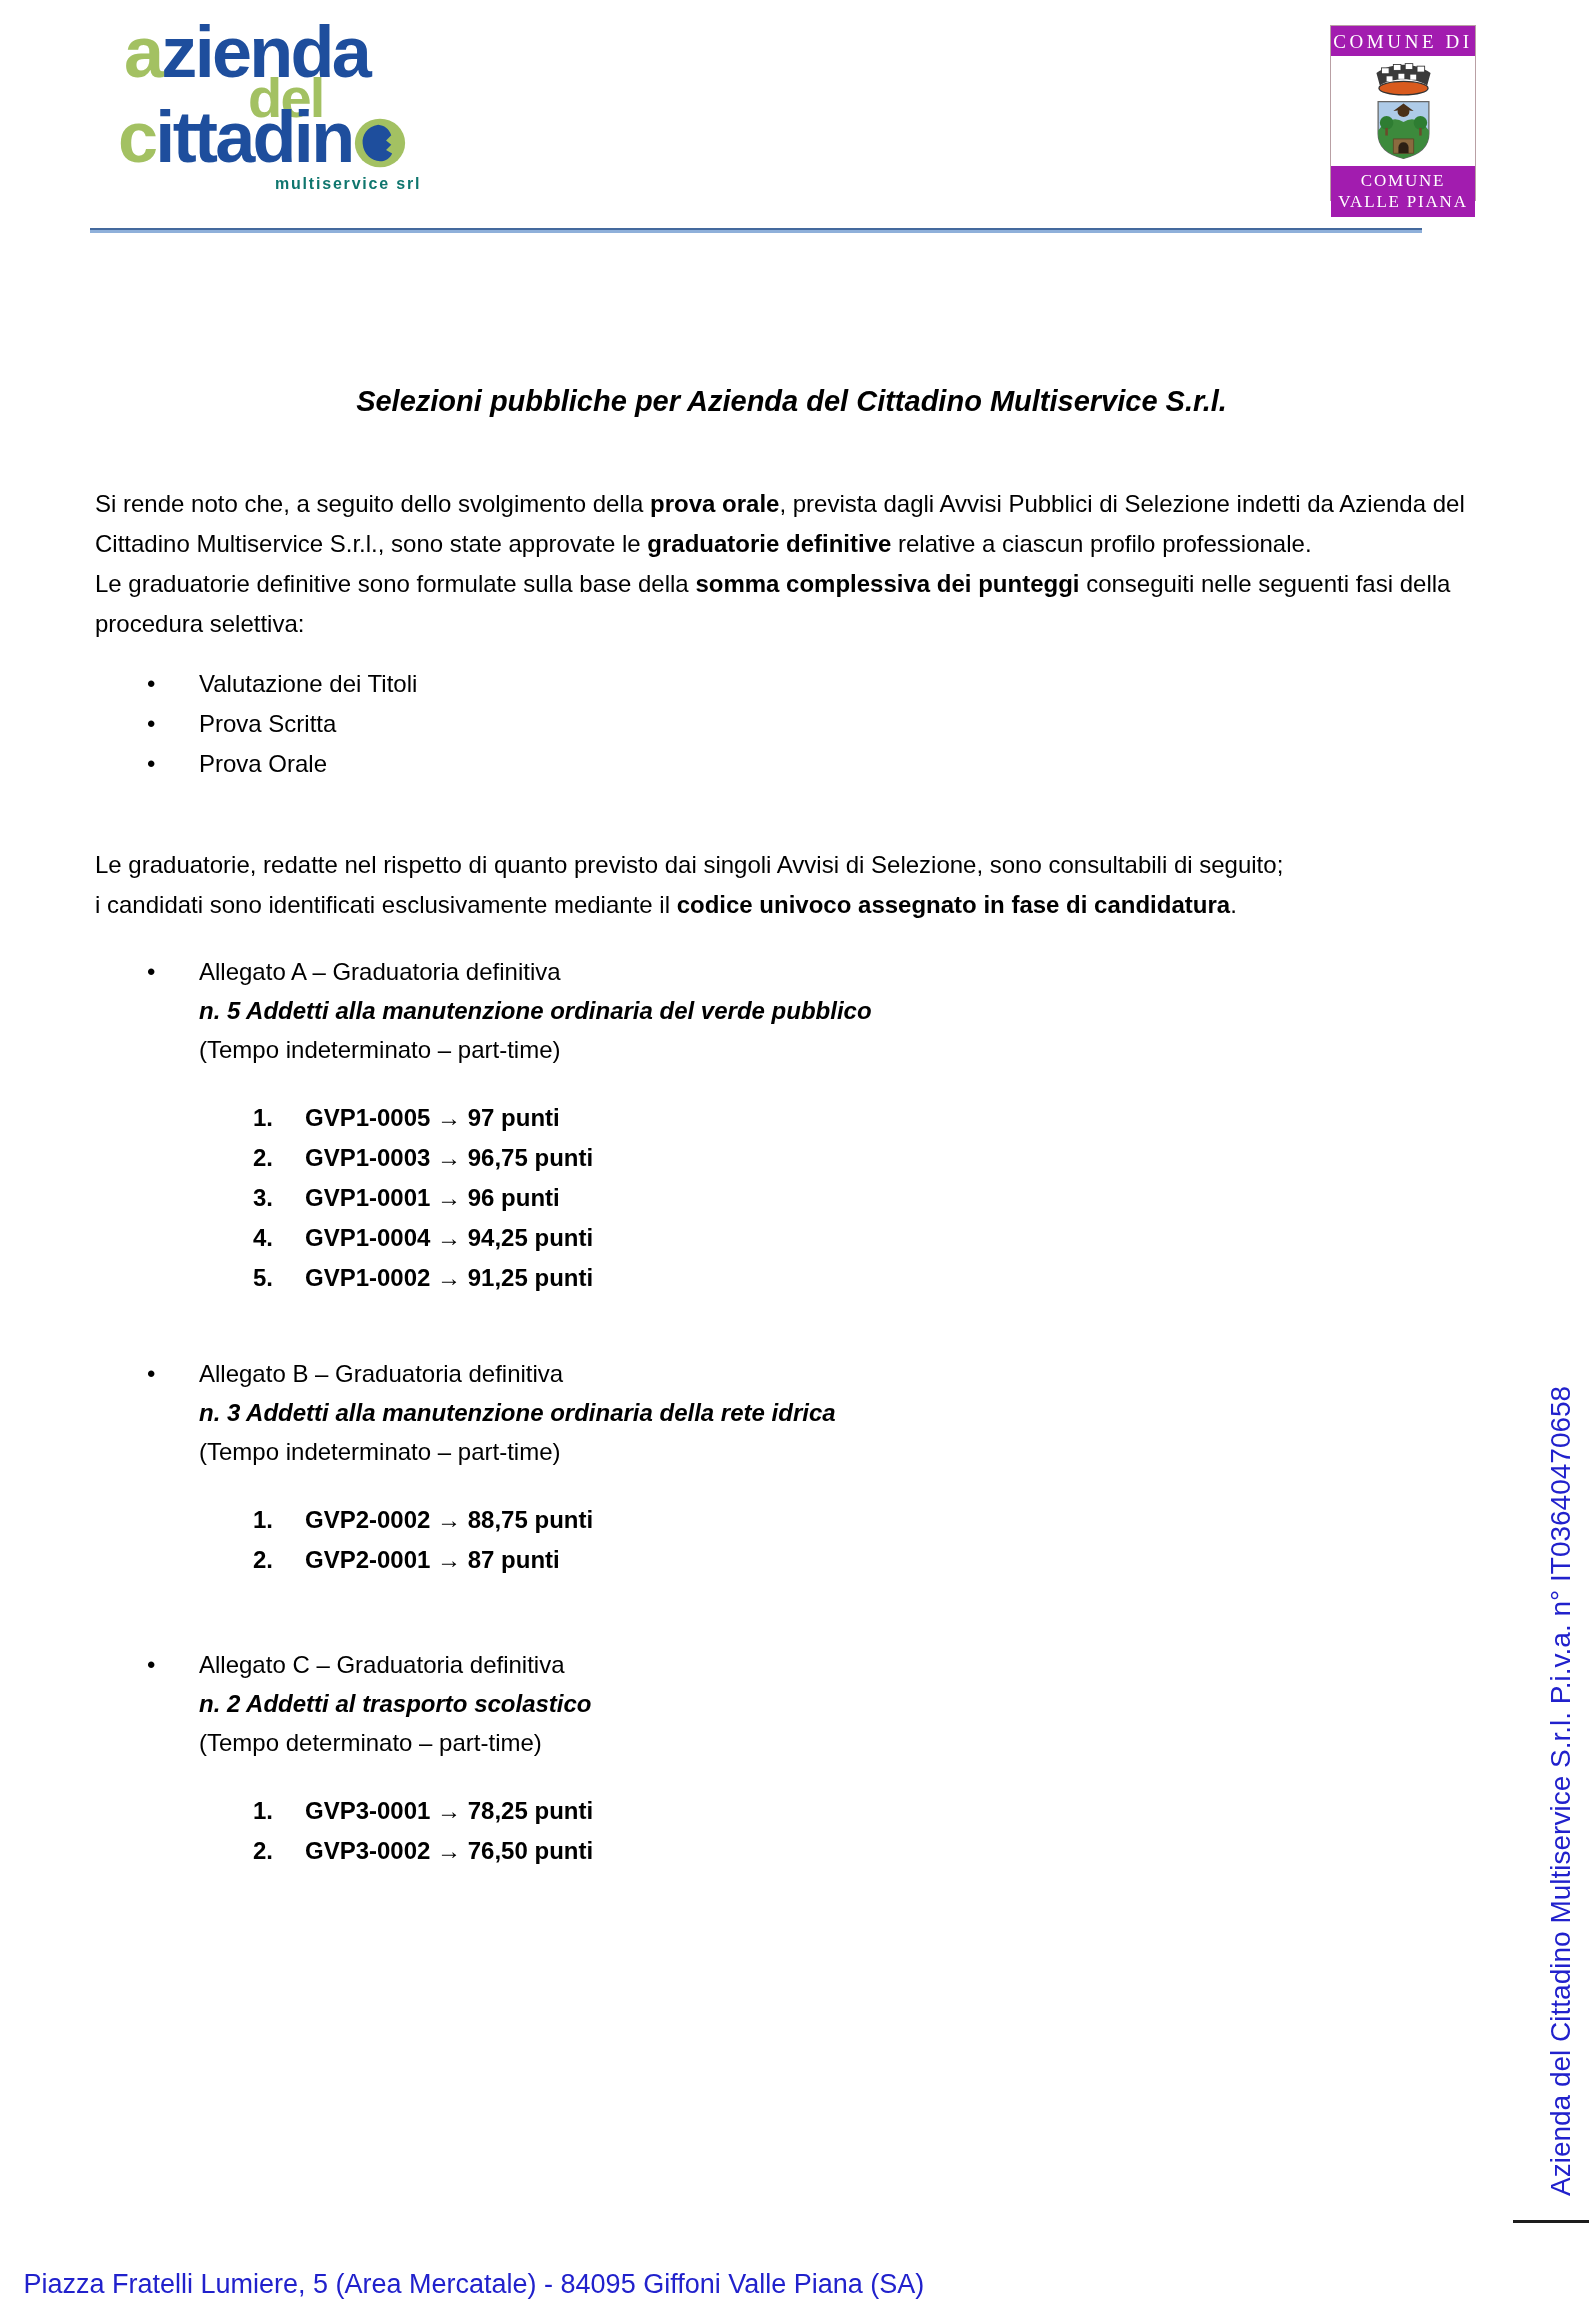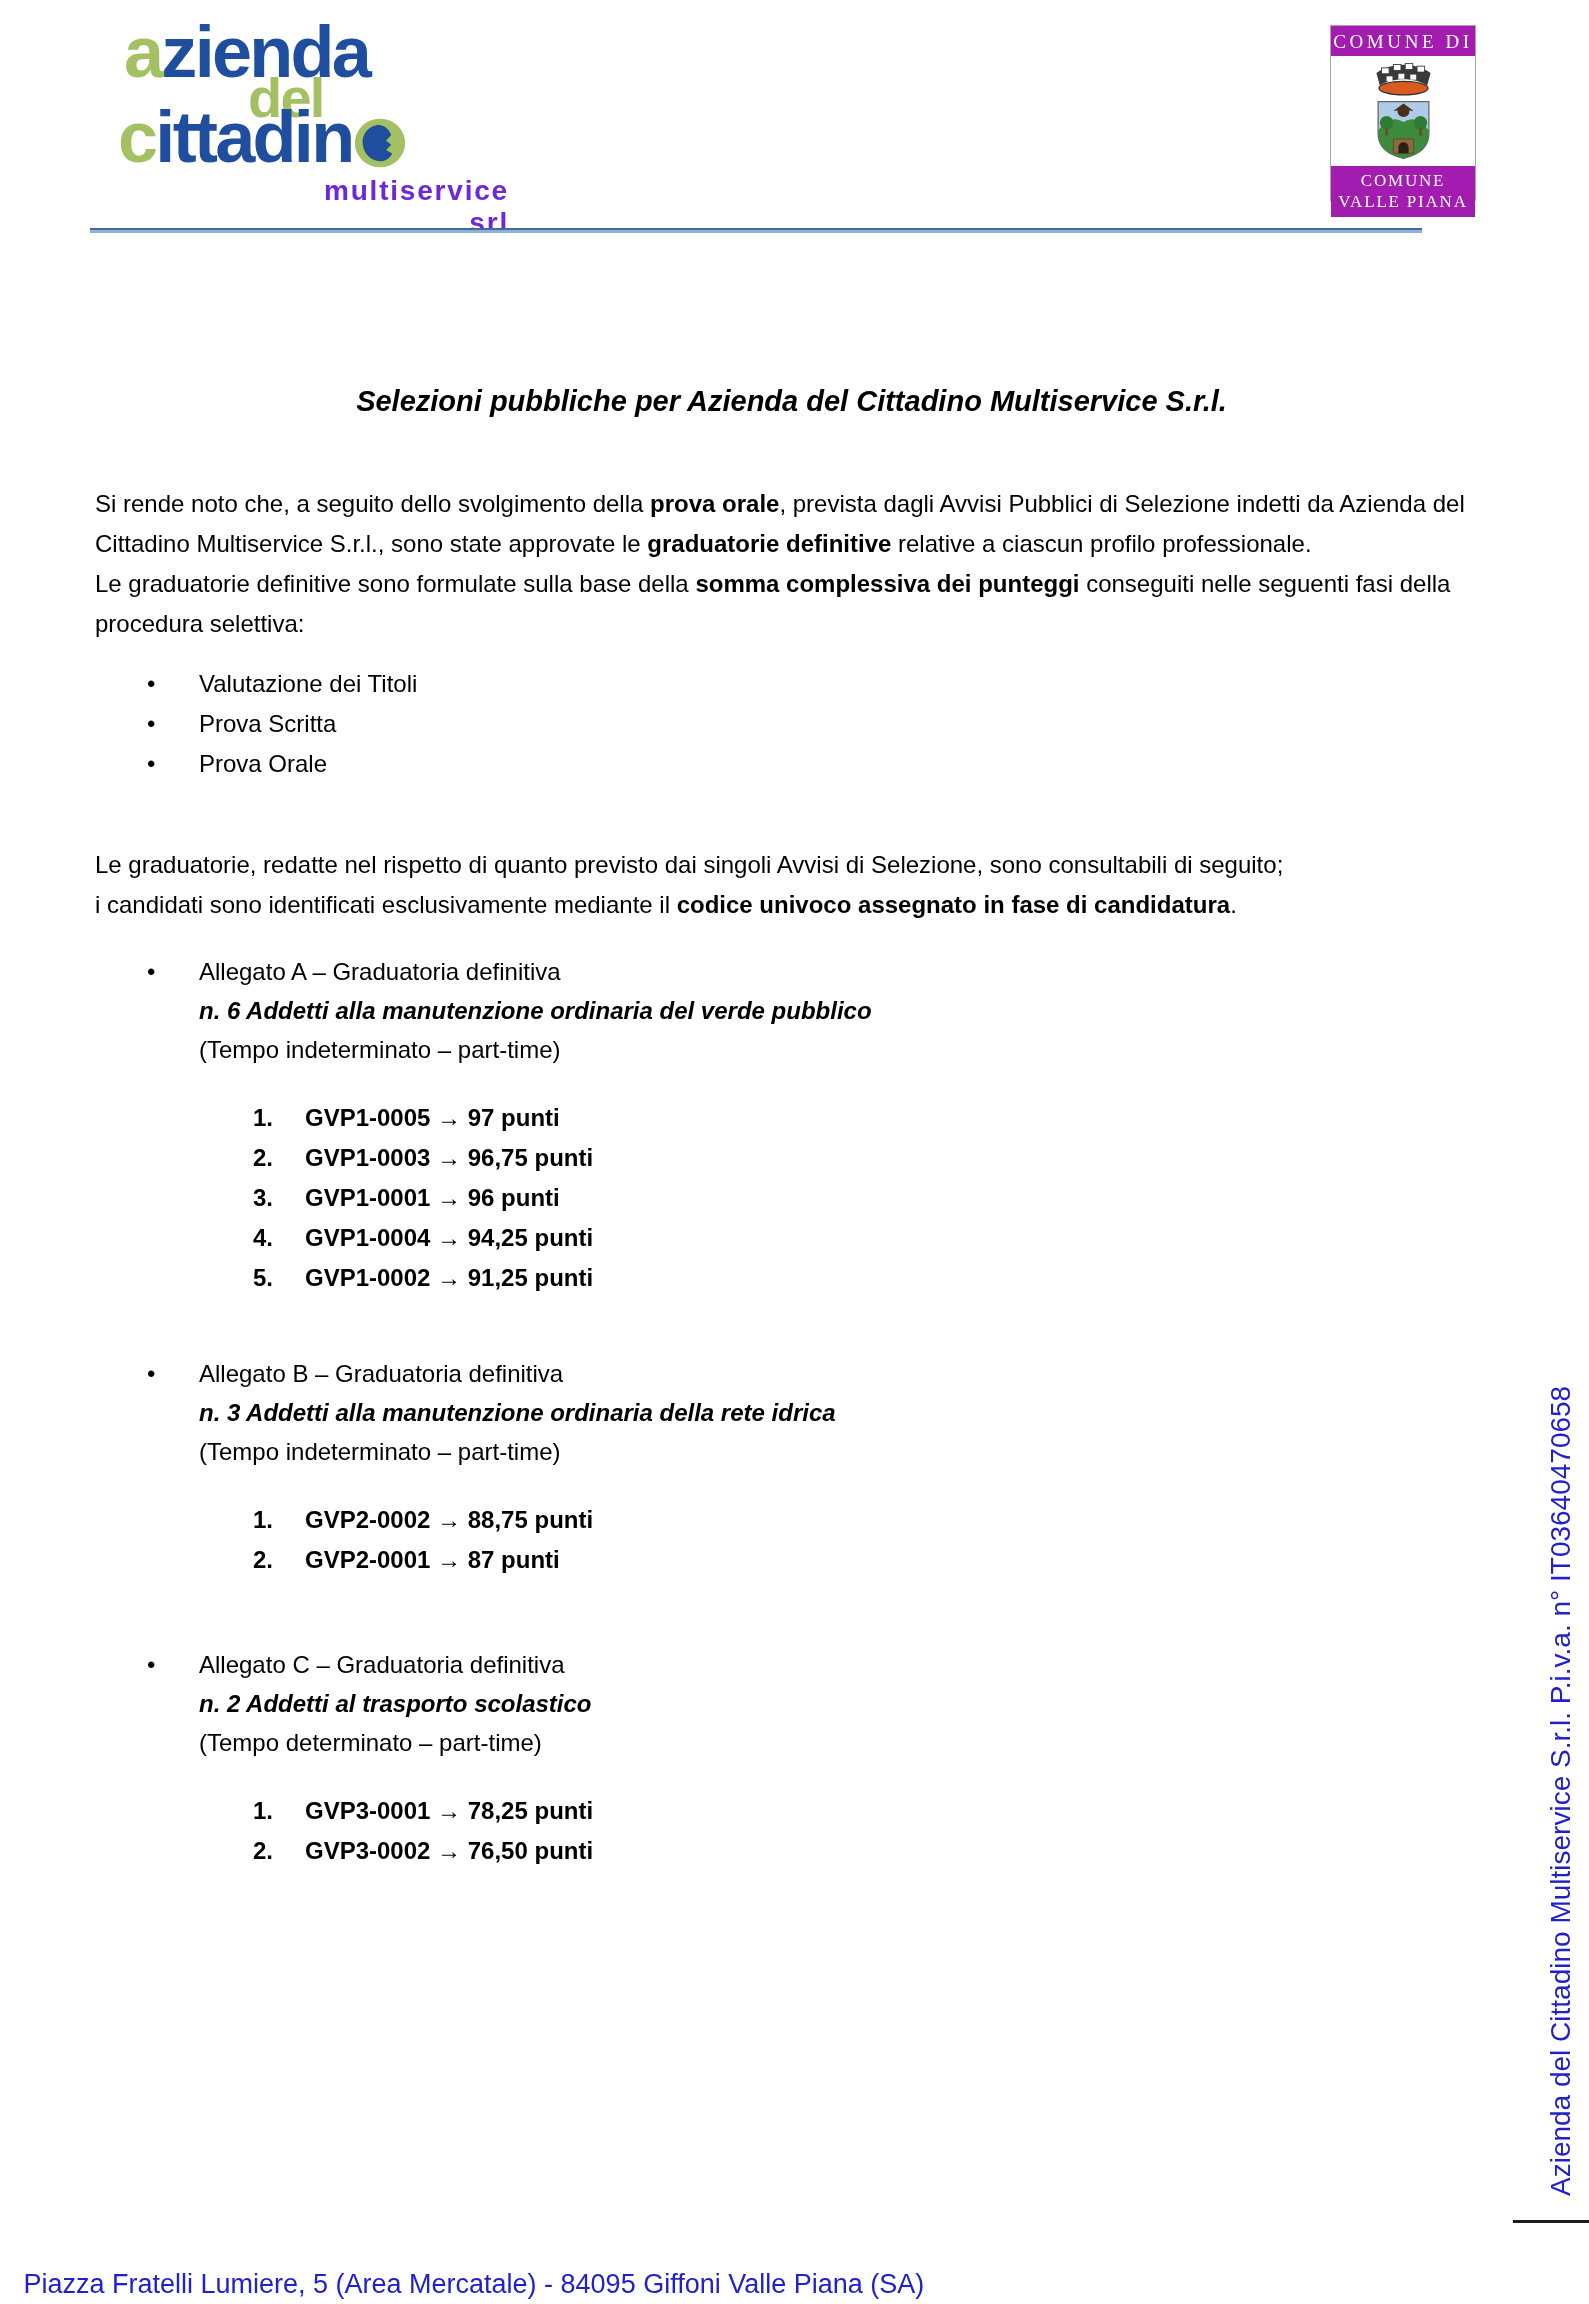--- a/index.html
+++ b/index.html
@@ -9,22 +9,22 @@
   }
 
   
   .logo { position:absolute; left:77px; top:20px; width:432px; height:185px; }
   .logo .row { position:absolute; font-weight:bold; letter-spacing:-2.7px; white-space:nowrap; }
   .logo .l1 { left:47px; top:-9px; font-size:72px; }
   .logo .l2 { left:171px; top:45px; font-size:56px; letter-spacing:-1.8px; }
   .logo .l3 { left:41px; top:76px; font-size:72px; }
   .logo .green { color:#a3c162; }
   .logo .blue  { color:#1e4e9d; }
-  .logo .tagline { position:absolute; left:198px; top:155px; font-size:28px; font-weight:bold;
-                   color:#6d28d9; letter-spacing:1.8px;text-align:right; }
+  .logo .tagline { position:absolute; left:198px; top:155px; font-size:16px; font-weight:bold;
+                   color:#0f766e; letter-spacing:1.8px;text-align:right; }
   .logo-o { display:inline-block; vertical-align:-7.2px; margin-left:1.8px; }
 
   
   .crest { position:absolute; left:1330px; top:25px; width:146px; height:176px;
            border:0.9px solid #b9a0a4; background:#fff; display:flex; flex-direction:column;
            box-sizing:border-box; }
   .crest-band { background:#a21caf; color:#fff; text-align:center;
                 font-family:"Liberation Serif", serif; }
   .crest-top { font-size:19px; letter-spacing:3.6px; padding:4.5px 0 3.6px; }
   .crest-mid { flex:1; display:flex; align-items:center; justify-content:center; background:#fff; }
@@ -136,21 +136,21 @@
     <li>Valutazione dei Titoli</li>
         <li>Prova Scritta</li>
         <li>Prova Orale</li>
       </ul>
 
     <p class="para-gap"><span>Le graduatorie, redatte nel rispetto di quanto previsto dai singoli Avvisi di Selezione, sono consultabili di seguito;</span></p>
     <p><span>i candidati sono identificati esclusivamente mediante il </span><span class="b">codice univoco assegnato in fase di candidatura</span><span>.</span></p>
 
     <section class="attachment att-a">
       <div class="att-title">Allegato A – Graduatoria definitiva</div>
-      <div class="att-role">n. 6 Addetti alla manutenzione ordinaria del verde pubblico</div>
+      <div class="att-role">n. 5 Addetti alla manutenzione ordinaria del verde pubblico</div>
       <div class="att-contract">(Tempo indeterminato – part-time)</div>
       <ol class="ranking">
 
       <li>
             <span class="rank-pos">1.</span>
             <span>GVP1-0005 → 97 punti</span>
           </li>
           <li>
             <span class="rank-pos">2.</span>
             <span>GVP1-0003 → 96,75 punti</span>

